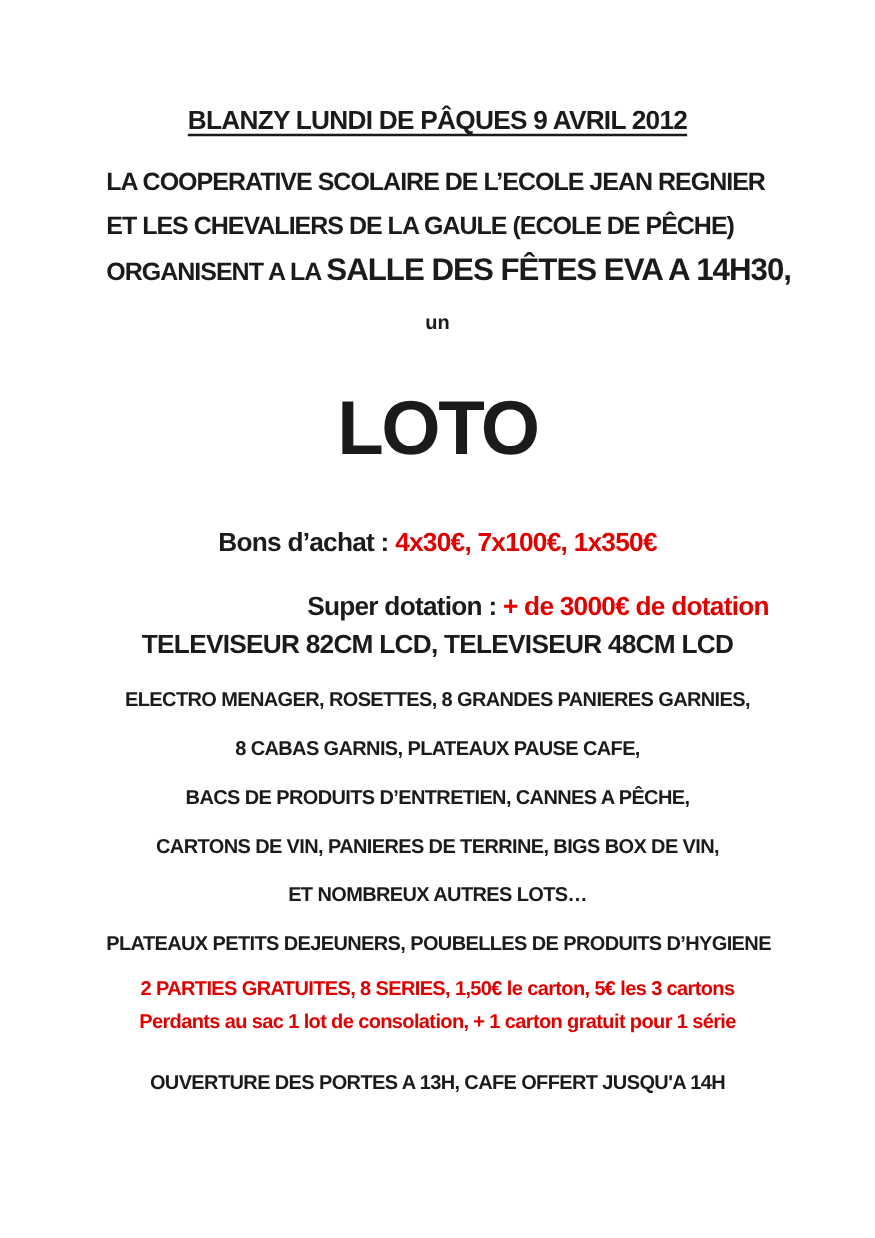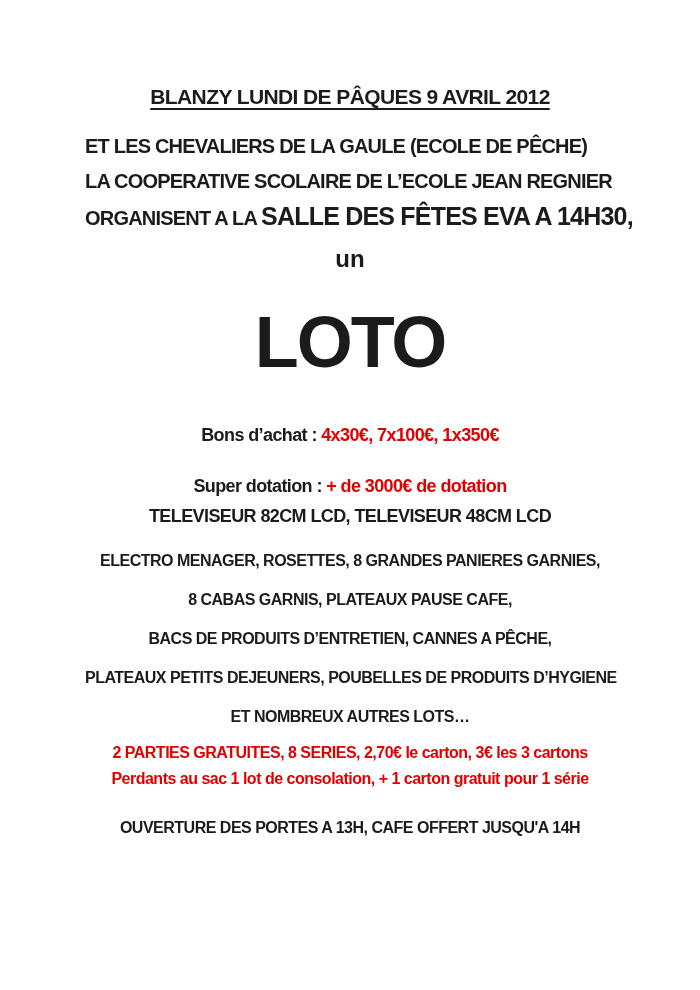--- a/index.html
+++ b/index.html
@@ -39,40 +39,40 @@
     font-size: 20px;
     letter-spacing: -0.8px;
     line-height: 35px;
     text-align: left;
   }
   .venue-emphasis { font-size: 25px; letter-spacing: -0.8px; }
 
   .article-un {
     margin-top: 8px;
     text-align: center;
-    font-size: 24px;
+    font-size: 16px;
     line-height: 30px;
   }
 
   .loto-title {
     margin: 20px 0 0 0;
     text-align: center;
-    font-size: 72px;
+    font-size: 61px;
     letter-spacing: -2px;
     line-height: 96px;
   }
 
   .centered-line {
     text-align: center;
-    font-size: 18px;
+    font-size: 21px;
     letter-spacing: -0.6px;
     line-height: 30px;
   }
   .bons-line  { margin-top: 30px; }
-  .super-line { margin-top: 21px; }
+  .super-line { margin-top: 21px; text-align: right; }
   .tv-line    { margin-top: 0; }
 
   .red { color: #e10000; }
 
   .lots-list { margin-top: 3px; }
   .lot-line, .rule-line, .footer-line {
     font-size: 16px;
     letter-spacing: -0.5px;
     line-height: 24px;
     text-align: center;
@@ -84,42 +84,43 @@
   .footer-line { margin-top: 25px; }
 </style>
 </head>
 <body>
 
 <div class="page">
 
   <h1 class="flyer-title line">BLANZY LUNDI DE PÂQUES 9 AVRIL 2012</h1>
 
   <div class="intro">
+    <div class="intro-line line">LA COOPERATIVE SCOLAIRE DE L’ECOLE JEAN REGNIER</div>
     <div class="intro-line line">ET LES CHEVALIERS DE LA GAULE (ECOLE DE PÊCHE)</div>
-    <div class="intro-line line">LA COOPERATIVE SCOLAIRE DE L’ECOLE JEAN REGNIER</div>
     <div class="intro-line line"><span>ORGANISENT A LA </span><span class="venue-emphasis">SALLE DES FÊTES EVA A 14H30,</span></div>
   </div>
 
   <div class="article-un line">un</div>
 
   <div class="loto-title line">LOTO</div>
 
   <div class="centered-line bons-line line"><span>Bons d’achat : </span><span class="red">4x30€, 7x100€, 1x350€</span></div>
 
   <div class="centered-line super-line line"><span>Super dotation : </span><span class="red">+ de 3000€ de dotation</span></div>
 
   <div class="centered-line tv-line line">TELEVISEUR 82CM LCD, TELEVISEUR 48CM LCD</div>
 
   <div class="lots-list">
     <div class="lot-line line">ELECTRO MENAGER, ROSETTES, 8 GRANDES PANIERES GARNIES,</div>
     <div class="lot-line line">8 CABAS GARNIS, PLATEAUX PAUSE CAFE,</div>
     <div class="lot-line line">BACS DE PRODUITS D’ENTRETIEN, CANNES A PÊCHE,</div>
+    <div class="lot-line line">CARTONS DE VIN, PANIERES DE TERRINE, BIGS BOX DE VIN,</div>
+    <div class="lot-line line">ET NOMBREUX AUTRES LOTS…</div>
     <div class="lot-line line">PLATEAUX PETITS DEJEUNERS, POUBELLES DE PRODUITS D’HYGIENE</div>
-    <div class="lot-line line">ET NOMBREUX AUTRES LOTS…</div>
   </div>
 
-  <div class="rule-line rule-line-1 red line">2 PARTIES GRATUITES, 8 SERIES, 2,70€ le carton, 3€ les 3 cartons</div>
+  <div class="rule-line rule-line-1 red line">2 PARTIES GRATUITES, 8 SERIES, 1,50€ le carton, 5€ les 3 cartons</div>
 
   <div class="rule-line rule-line-2 red line">Perdants au sac 1 lot de consolation, + 1 carton gratuit pour 1 série</div>
 
   <div class="footer-line line">OUVERTURE DES PORTES A 13H, CAFE OFFERT JUSQU'A 14H</div>
 
 </div>
 
 </body></html>

